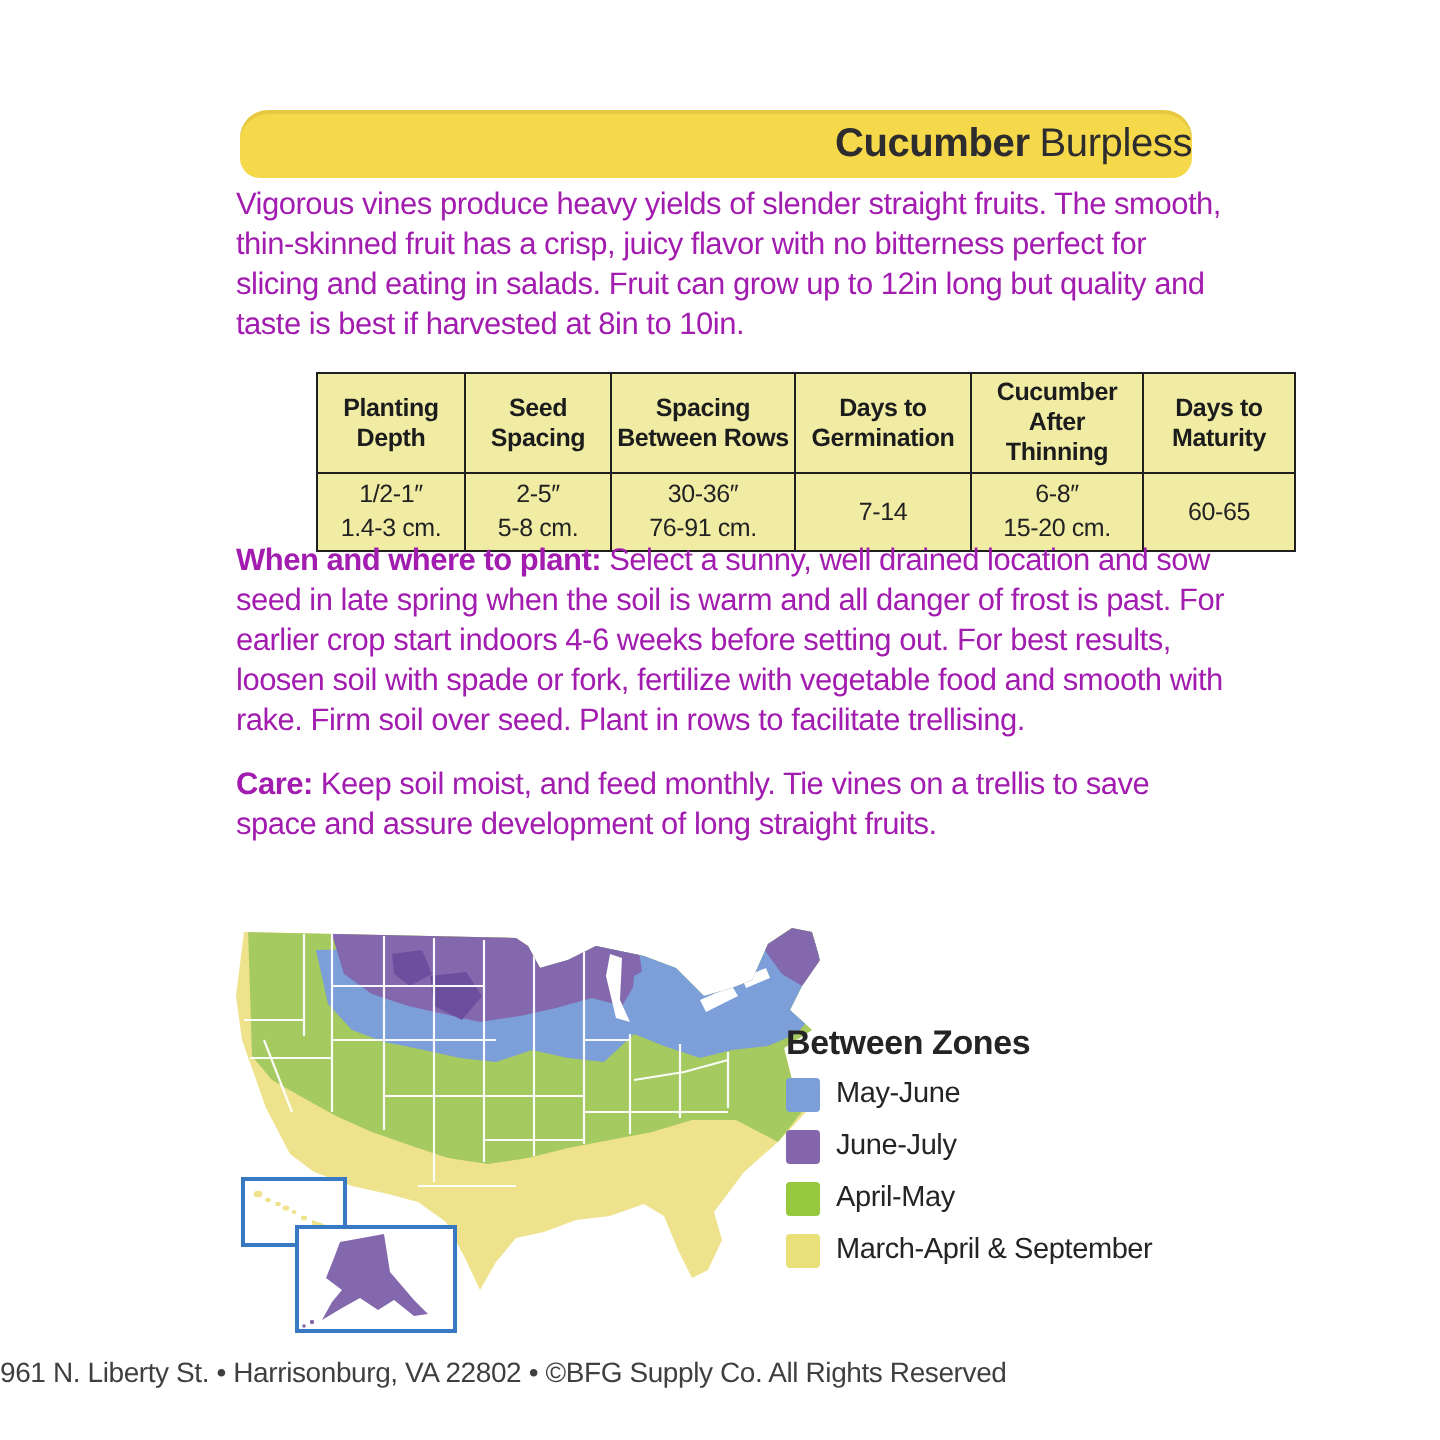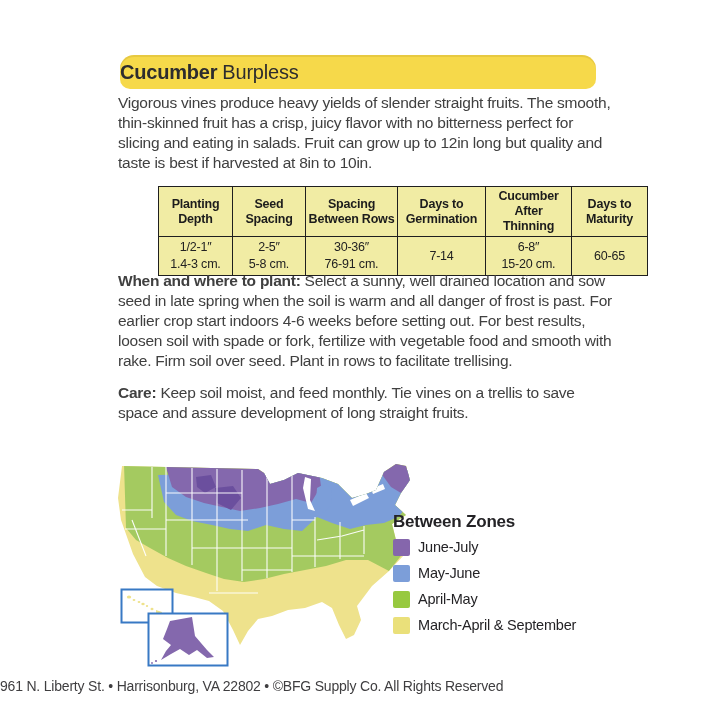--- a/index.html
+++ b/index.html
@@ -2,28 +2,28 @@
 <html><head>
 <meta charset="utf-8">
 <style>
   html,body { margin:0; padding:0; background:#ffffff; }
   .page {
     position:relative; width:720px; height:720px; background:#ffffff;
     font-family:"Liberation Sans", sans-serif; color:#2d2c2e; overflow:hidden;
   }
   .banner {
     position:absolute; left:120px; top:55px; width:476px; height:34px;
-    border-radius:14px 14px 10px 10px; text-align:left; line-height:34px;
+    border-radius:14px 14px 10px 10px; text-align:right; line-height:34px;
     font-size:20px; letter-spacing:-0.2px;
     box-shadow: inset 0 2px 0 rgba(120,90,0,0.12);
   }
   .banner .b { font-weight:700; margin-right:5px; }
   .para {
     position:absolute; left:118px; width:496px; margin:0;
-    font-size:15.5px; line-height:20px; letter-spacing:-0.25px; color:#404040;
+    font-size:15.5px; line-height:20px; letter-spacing:-0.25px; color:#a21caf;
   }
   .para strong { font-weight:700; margin-right:4px; }
   .info-table {
     position:absolute; left:118px; top:186px; width:489px;
     border-collapse:collapse; table-layout:fixed;
   }
   .info-table th, .info-table td {
     border:1.6px solid #1f1f1f; text-align:center; vertical-align:middle;
     white-space:pre-line; padding:2px 2px; letter-spacing:-0.2px;
   }
@@ -158,26 +158,26 @@
           <circle cx="44" cy="201" r="1.1"></circle>
           <circle cx="40" cy="203" r="0.9"></circle>
         </g>
       </g>
     </svg>
   </div>
 
   <div class="legend">
     <div class="legend-title">Between Zones</div>
     <div class="legend-item">
+      <span class="swatch" style="background-color: rgb(124, 158, 217);"></span>
+      <span class="legend-label">May-June</span>
+    </div>
+    <div class="legend-item">
       <span class="swatch" style="background-color: rgb(133, 102, 172);"></span>
       <span class="legend-label">June-July</span>
-    </div>
-    <div class="legend-item">
-      <span class="swatch" style="background-color: rgb(124, 158, 217);"></span>
-      <span class="legend-label">May-June</span>
     </div>
     <div class="legend-item">
       <span class="swatch" style="background-color: rgb(151, 201, 63);"></span>
       <span class="legend-label">April-May</span>
     </div>
     <div class="legend-item">
       <span class="swatch" style="background-color: rgb(234, 224, 122);"></span>
       <span class="legend-label">March-April &amp; September</span>
     </div>
   </div>

